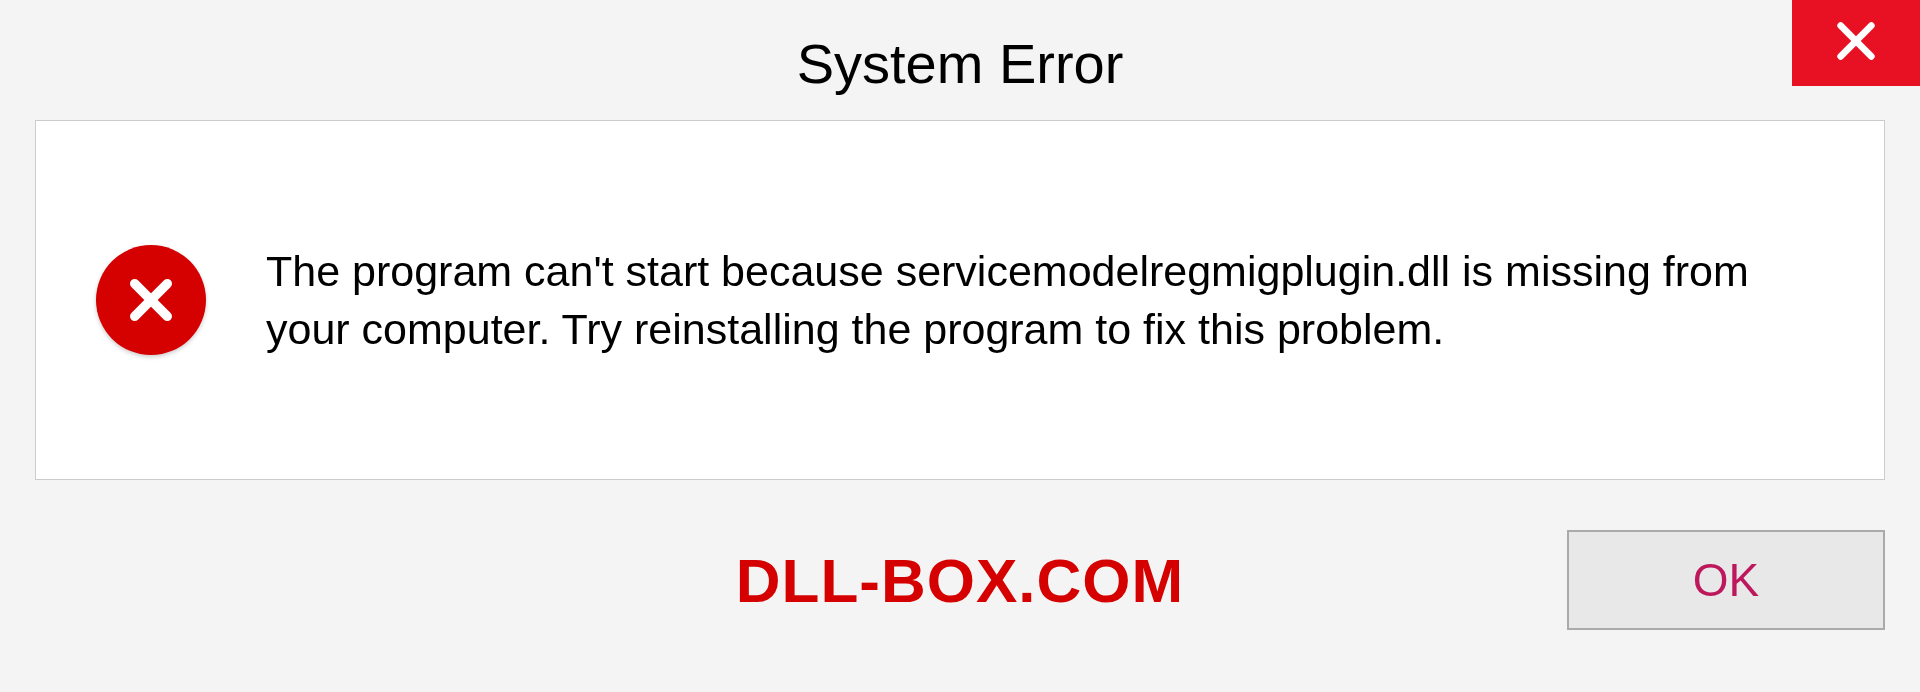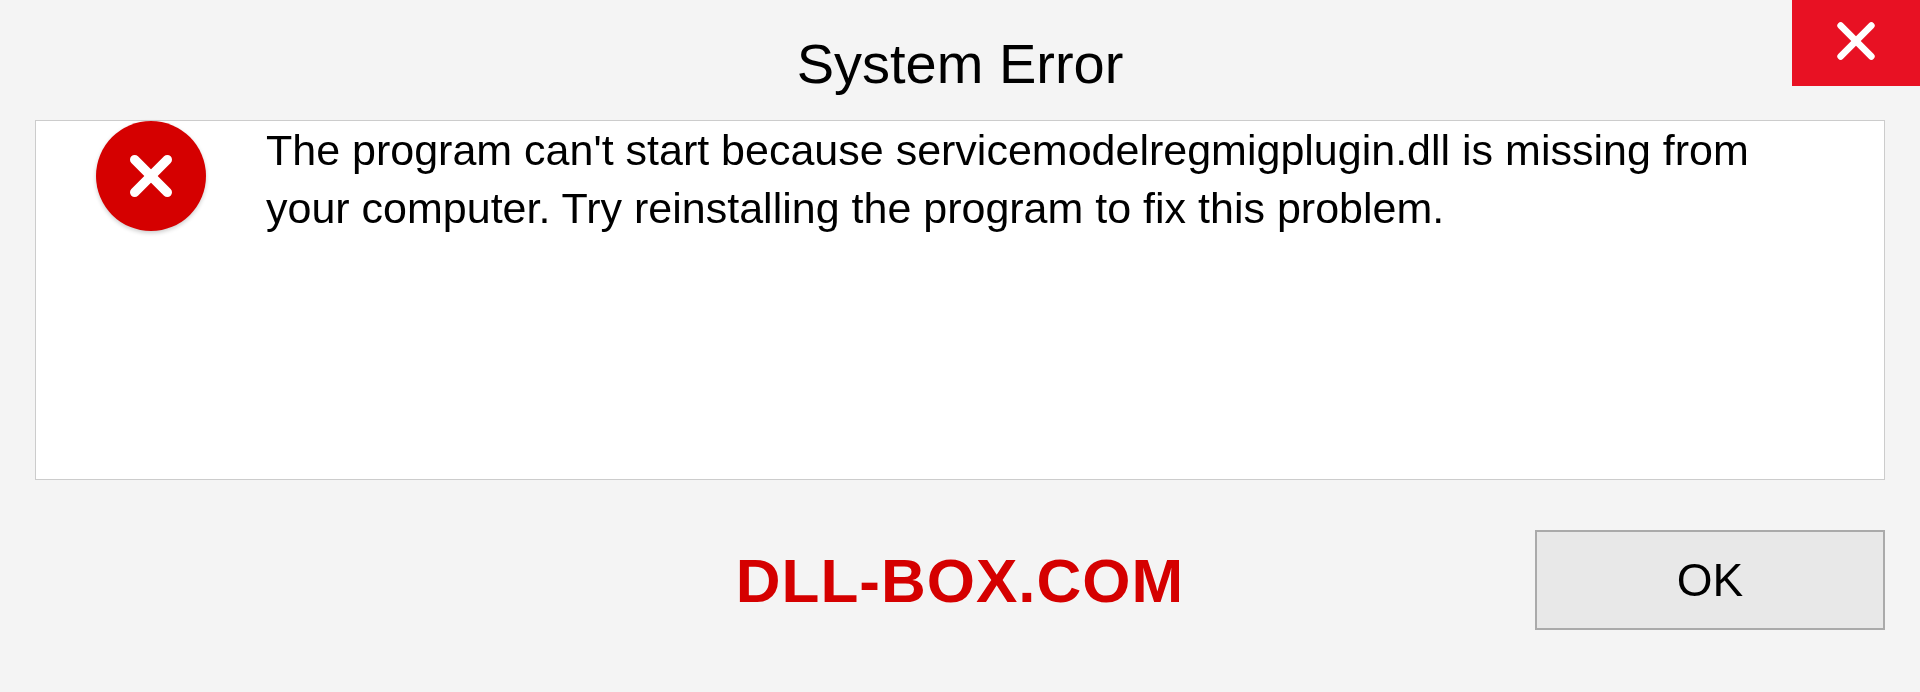--- a/index.html
+++ b/index.html
@@ -49,20 +49,21 @@
     .close-button svg {
       width: 46px;
       height: 46px;
     }
     .content-panel {
       margin: 20px 35px 0 35px;
       background: #fff;
       border: 1px solid #ccc;
       height: 360px;
       display: flex;
+      align-items: center;
       padding: 0 60px;
     }
     .error-icon {
       width: 110px;
       height: 110px;
       flex-shrink: 0;
       margin-right: 60px;
     }
     .error-circle {
       width: 110px;
@@ -97,26 +98,26 @@
       position: absolute;
       left: 50%;
       transform: translateX(-50%);
       font-size: 62px;
       font-weight: 900;
       color: #d50000;
       letter-spacing: 1px;
       font-family: Arial, sans-serif;
     }
     .ok-button {
-      width: 350px;
+      width: 318px;
       height: 100px;
       background: #e8e8e8;
       border: 2px solid #aaa;
       font-size: 46px;
-      color: #000000;
+      color: #be185d;
       display: flex;
       align-items: center;
       justify-content: center;
       cursor: pointer;
       font-family: "Segoe UI", Tahoma, Arial, sans-serif;
     }
   </style>
 </head>
 <body>
 

